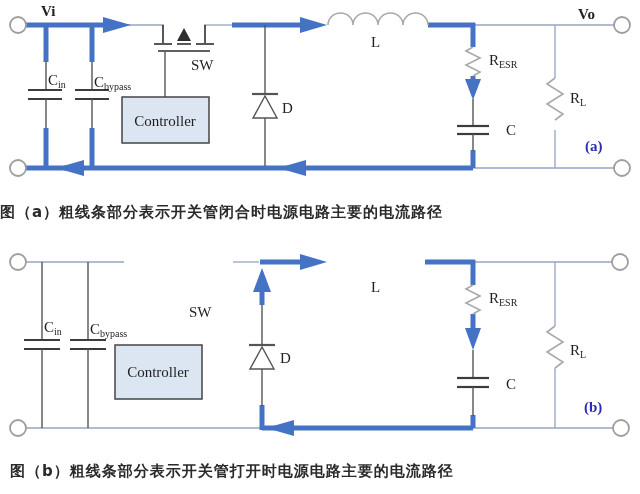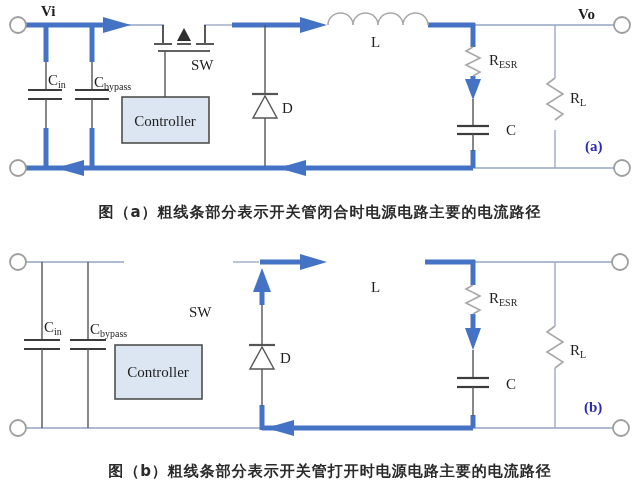--- a/index.html
+++ b/index.html
@@ -20,21 +20,21 @@
   .term{stroke:var(--terminal);stroke-width:1.8;fill:#fff;}
   .box {fill:var(--controller-fill);stroke:var(--controller-border);stroke-width:1.5;}
   .mos {stroke:var(--mosfet);stroke-width:1.6;fill:none;}
   .mosa{fill:var(--mosfet);stroke:none;}
   text {font-family:"Liberation Serif",serif;fill:#1f1f1f;}
   .lbl {font-size:15px;}
   .sub {font-size:10px;}
   .bold-lbl{font-weight:bold;}
   .ctl {font-size:15px;}
   .fig {fill:var(--figure-tag);font-weight:bold;font-size:15px;}
-  .cap {position:absolute;left:0;width:640px;text-align:center;
+  .cap {position:absolute;left:0;width:640px;text-align:left;
         font-family:"DejaVu Sans",sans-serif;font-weight:bold;font-size:15px;
         letter-spacing:1px;color:#2a2a2a;}
   #cap-a{top:203px;}
   #cap-b{top:462px;padding-left:10px;}
 </style>
 </head>
 <body>
 
 <div id="stage">
 

